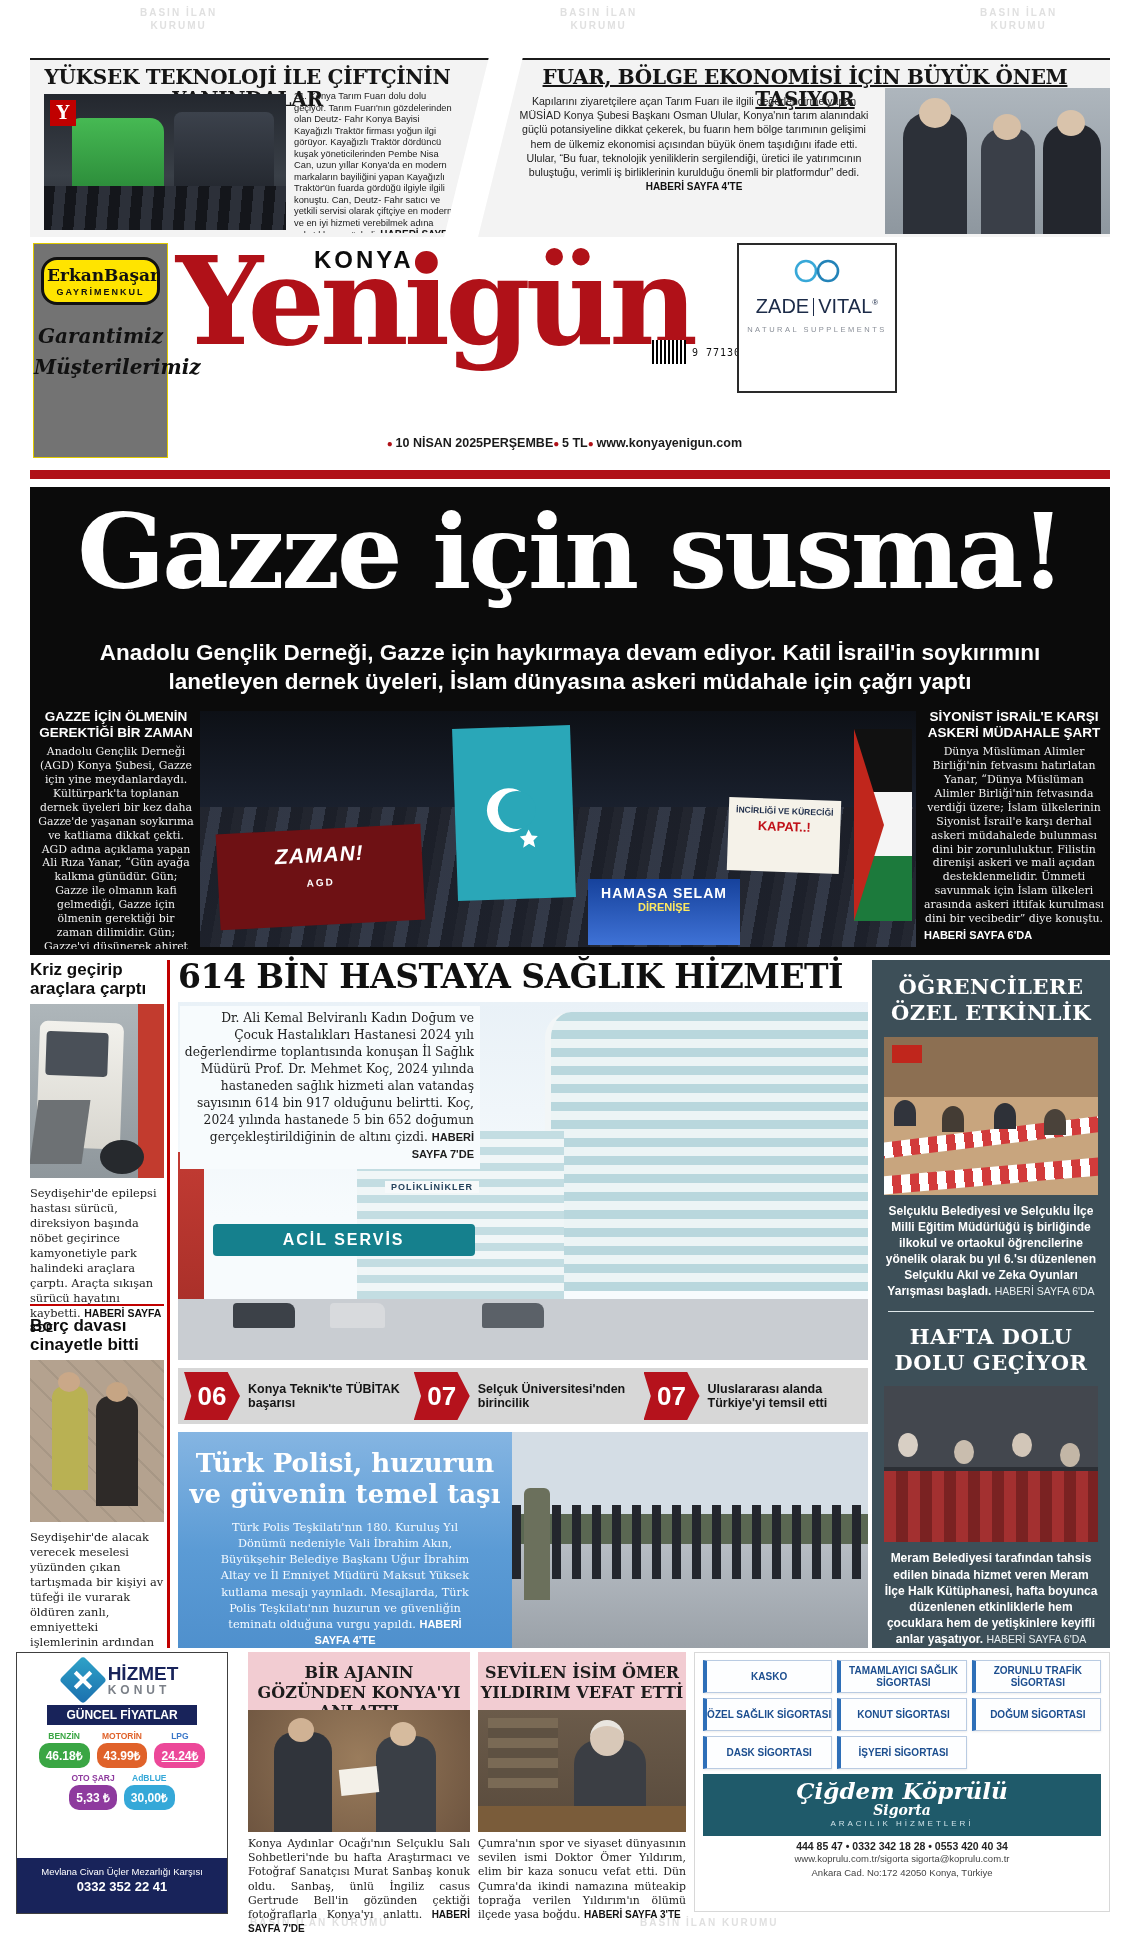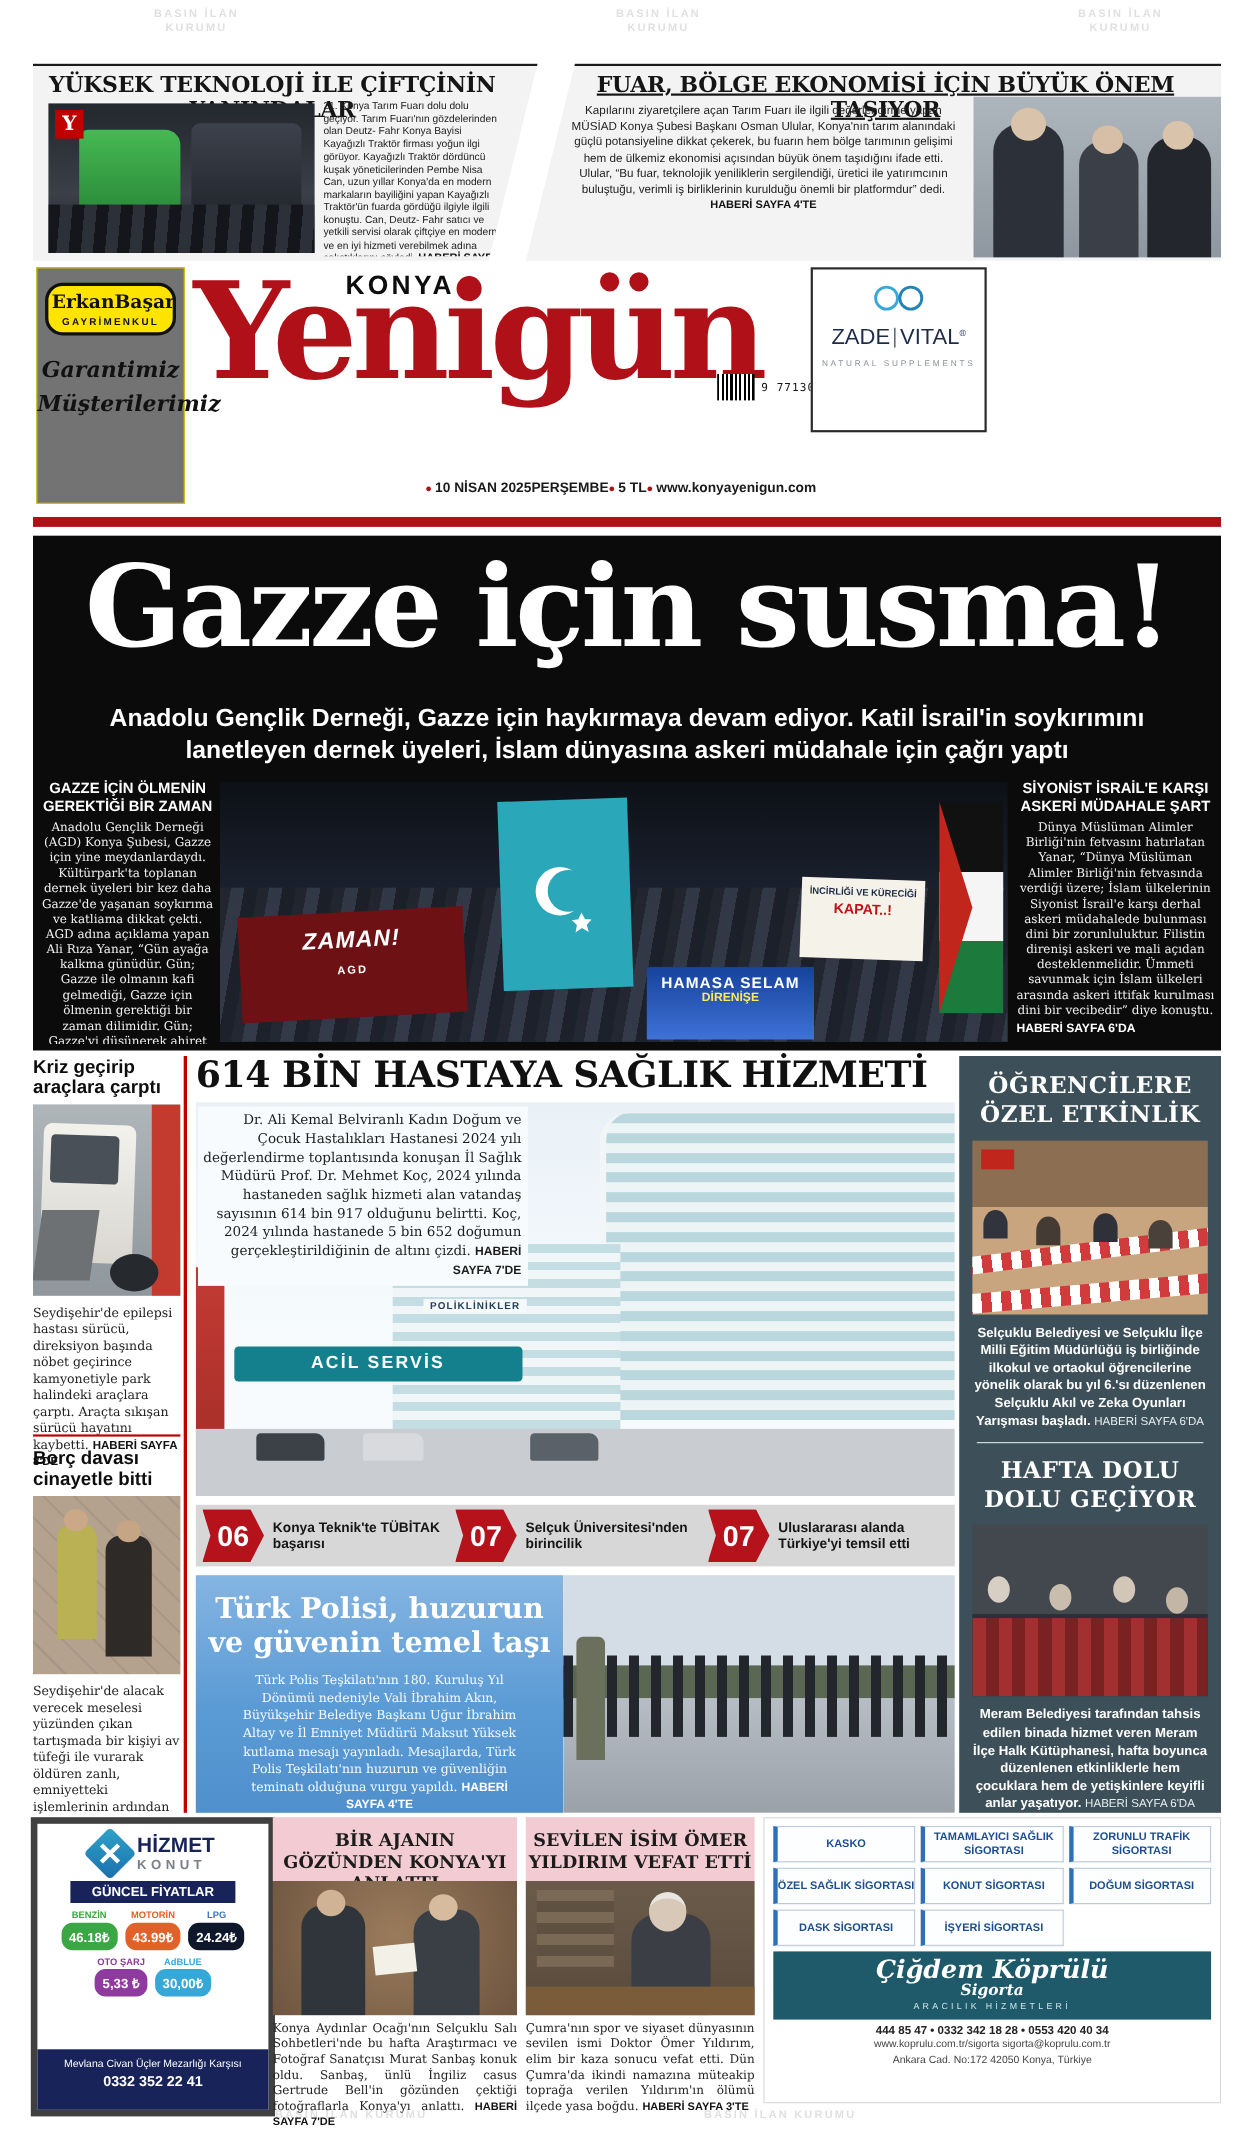--- a/index.html
+++ b/index.html
@@ -110,21 +110,21 @@
   .lineup{position:absolute;top:34%;left:0;right:0;height:34%;
           background:repeating-linear-gradient(90deg,#23262d 0 9px,rgba(0,0,0,0) 9px 20px);}
   .camo{position:absolute;left:12px;top:26%;width:26px;height:52%;background:#6b705c;border-radius:6px 6px 0 0;}
   .right-rail{left:872px;top:960px;width:238px;height:688px;background:#3d4f58;color:#fff;text-align:center;}
   .rr-title{font:700 21px/1.25 "DejaVu Serif",serif;padding-top:14px;letter-spacing:.5px;}
   .rr-photo{margin:10px 12px 8px;height:158px;position:relative;overflow:hidden;}
   .rr-body{margin:0 10px;font:700 12px/1.34 "Liberation Sans",sans-serif;}
   .rr-ref{font:400 10.5px "Liberation Sans",sans-serif;color:#e8eef0;}
   .rr-div{margin:12px 16px;border-top:1px solid #dfe8ea;}
   
-  .petrol{left:28px;top:1652px;width:210px;height:260px;background:#fff;border:6px solid #404040;text-align:center;}
+  .petrol{left:16px;top:1652px;width:210px;height:260px;background:#fff;border:1px solid #404040;text-align:center;}
   .pl-row{display:flex;align-items:center;justify-content:center;gap:8px;margin-top:10px;}
   .diamond{width:34px;height:34px;background:linear-gradient(135deg,#2fa3c8,#1b6fae);transform:rotate(45deg);
            position:relative;border-radius:4px;}
   .diamond::before,.diamond::after{content:"";position:absolute;background:#fff;}
   .diamond::before{left:15px;top:6px;width:4px;height:22px;}
   .diamond::after{left:6px;top:15px;width:22px;height:4px;}
   .pl-name1{font:800 19px "Liberation Sans",sans-serif;color:#18235a;line-height:1;}
   .pl-name2{font:700 12px "Liberation Sans",sans-serif;color:#7b8088;letter-spacing:4px;}
   .pl-header{margin:8px auto 6px;width:150px;background:#18235a;color:#fff;
              font:700 12px "Liberation Sans",sans-serif;padding:3px 0;}
@@ -398,21 +398,21 @@
       <div class="price-item">
         <div class="price-label" style="color:#3aa644;">BENZİN</div>
         <div class="pill" style="background:#3aa644;">46.18₺</div>
       </div>
       <div class="price-item">
         <div class="price-label" style="color:#e0622a;">MOTORİN</div>
         <div class="pill" style="background:#e0622a;">43.99₺</div>
       </div>
       <div class="price-item">
         <div class="price-label" style="color:#3a77c9;">LPG</div>
-        <div class="pill" style="background:#0f172a;">24.24₺</div>
+        <div class="pill" style="background:#ec4899;text-decoration:underline;">24.24₺</div>
       </div>
     </div>
     <div class="price-row">
       <div class="price-item">
         <div class="price-label" style="color:#8e3a9e;">OTO ŞARJ</div>
         <div class="pill" style="background:#8e3a9e;">5,33 ₺</div>
       </div>
       <div class="price-item">
         <div class="price-label" style="color:#35a8d8;">AdBLUE</div>
         <div class="pill" style="background:#35a8d8;">30,00₺</div>

